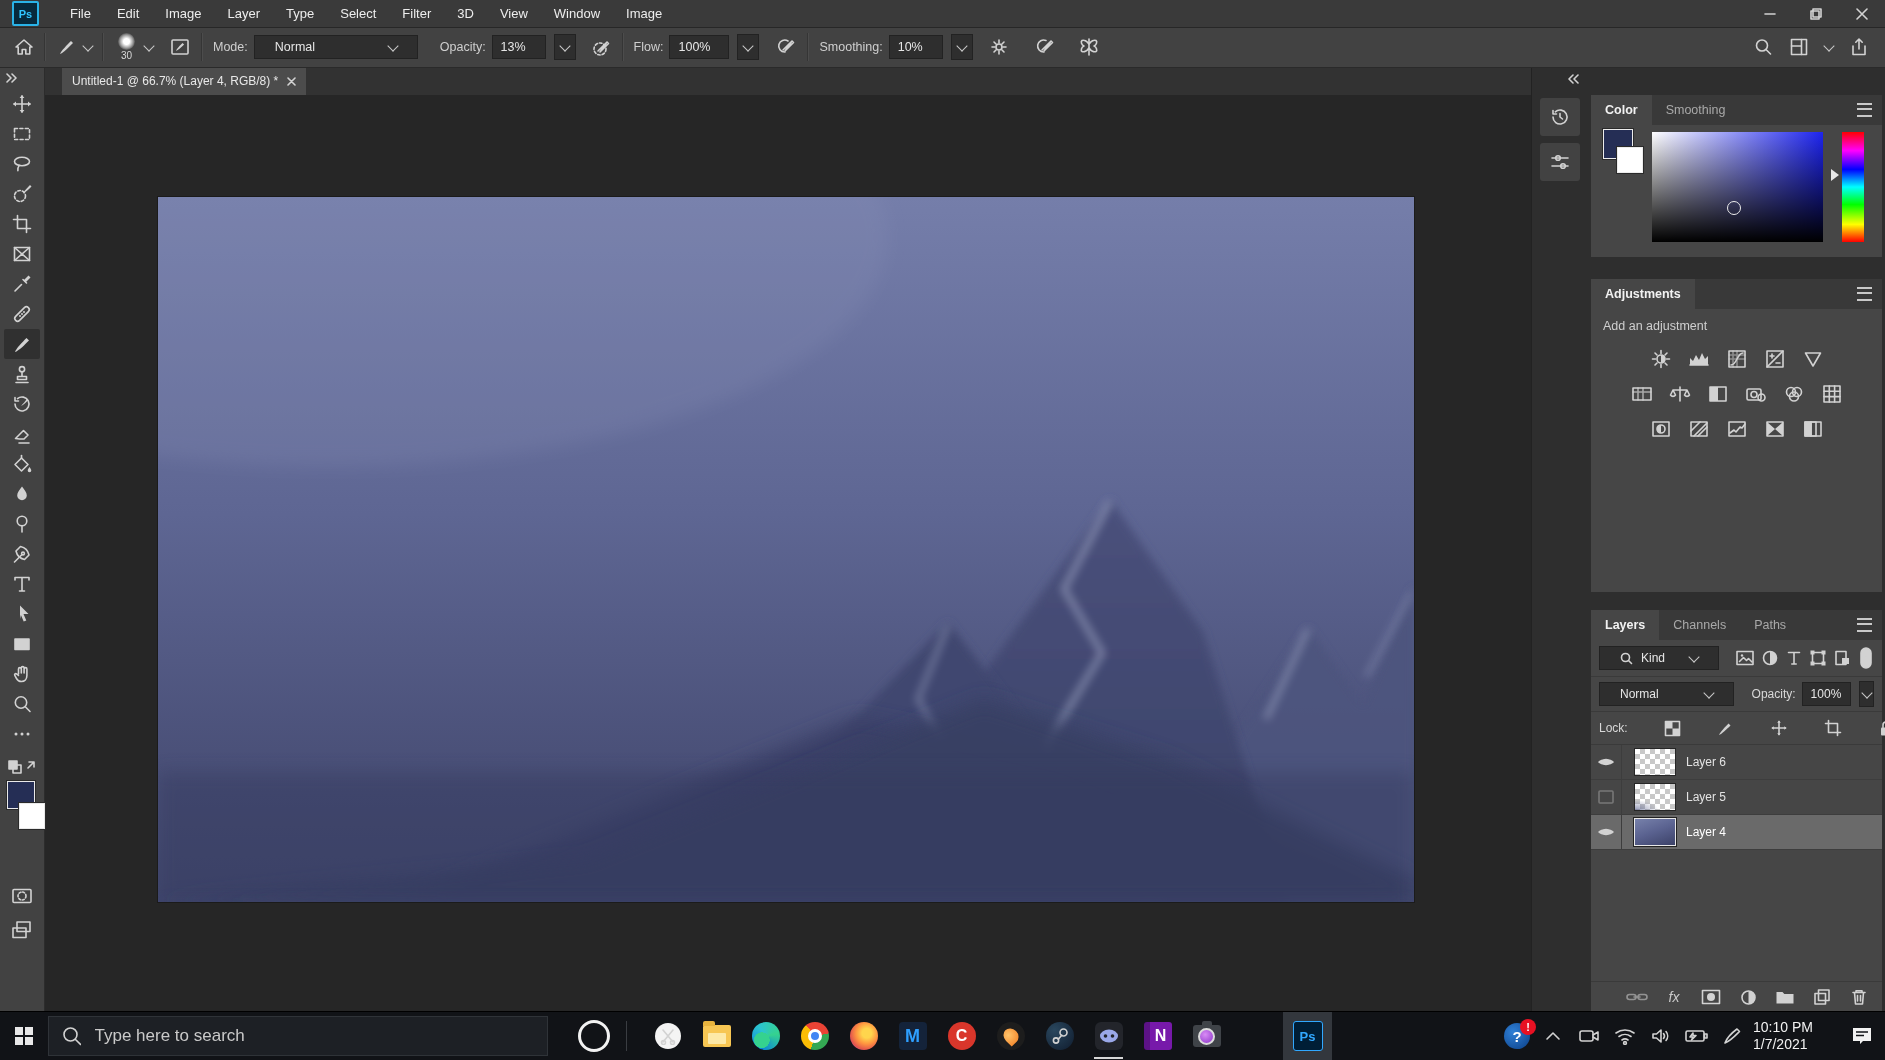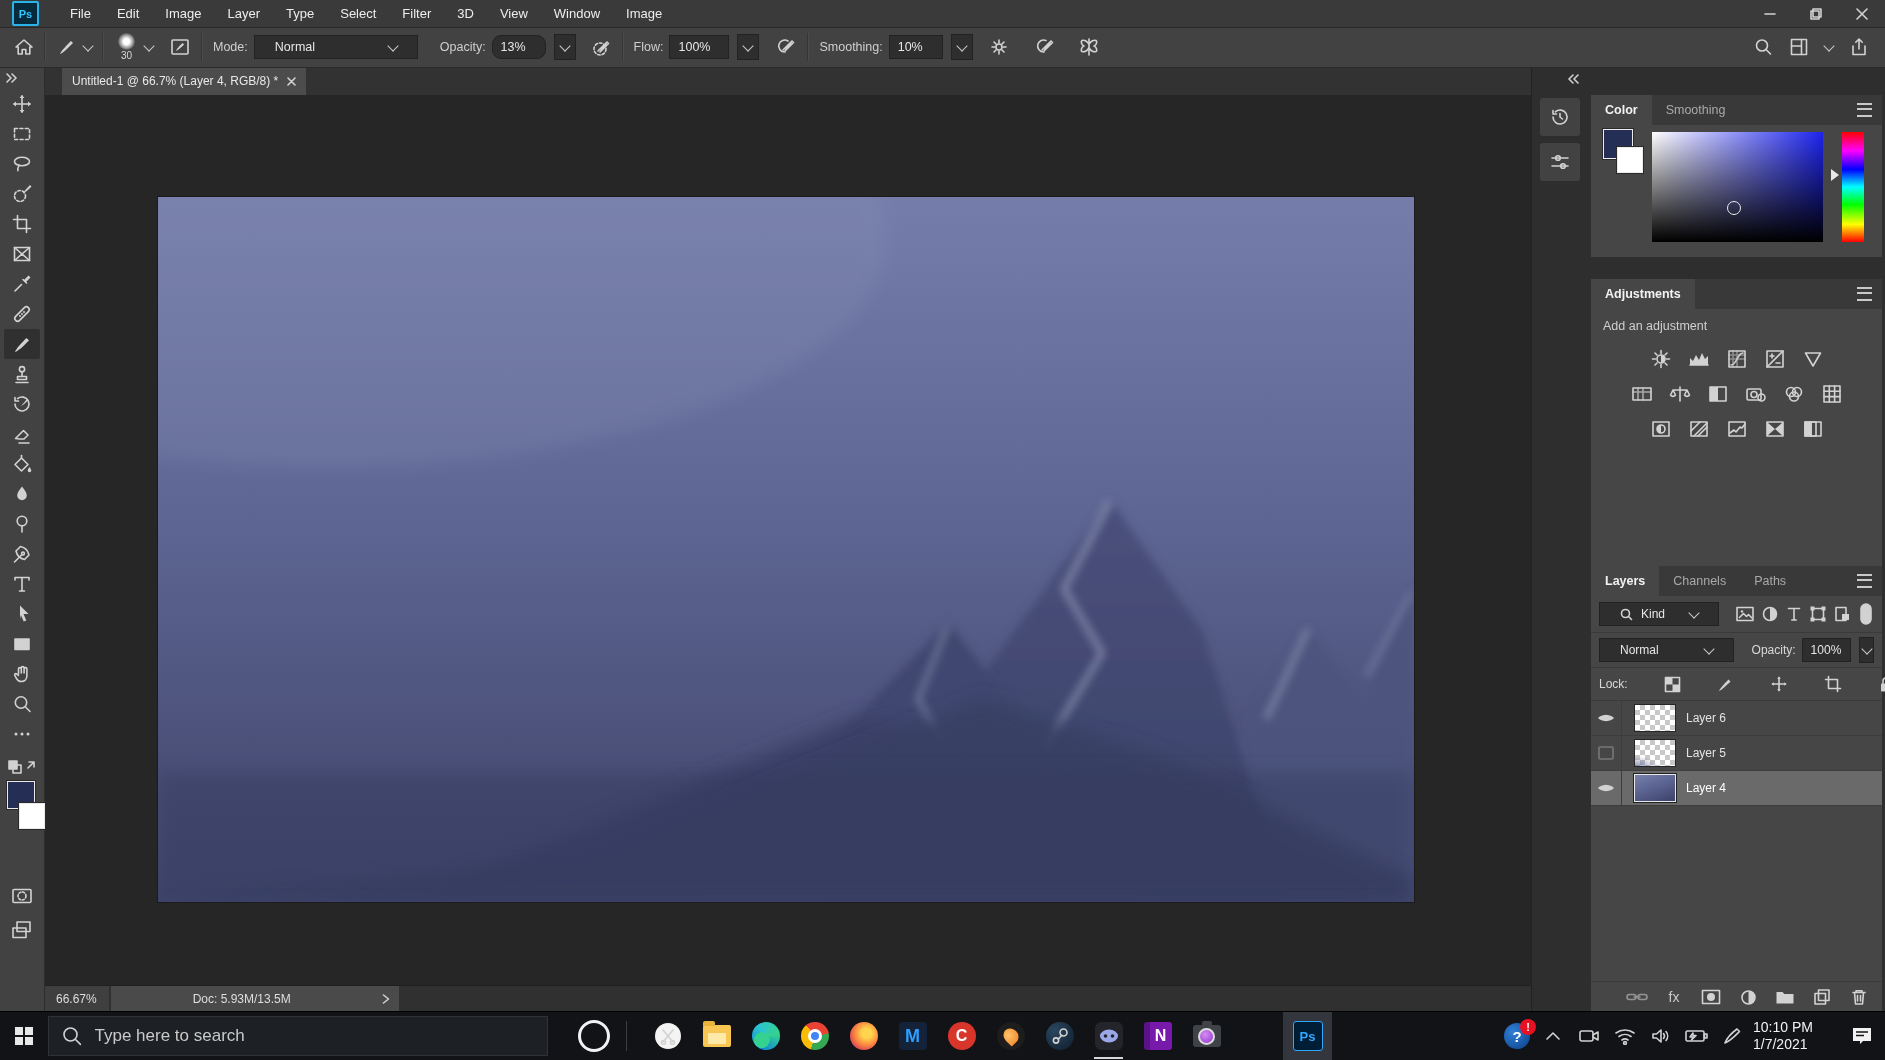--- a/index.html
+++ b/index.html
@@ -72,21 +72,21 @@
   .sat-cursor{position:absolute;left:48%;top:69%;width:12px;height:12px;border:1.5px solid #ececec;border-radius:50%;transform:translate(-50%,-50%);}
   .hue-strip{position:absolute;left:251px;top:37px;width:22px;height:110px;
       background:linear-gradient(to bottom,#f00 0%,#f0f 17%,#00f 34%,#0ff 50%,#0f0 66%,#ff0 84%,#f00 100%);}
   .hue-arrow{position:absolute;left:240px;top:74px;width:0;height:0;border-top:6px solid transparent;border-bottom:6px solid transparent;border-left:8px solid #e8e8e8;}
   .cp-fg{position:absolute;left:12px;top:34px;width:28px;height:28px;background:#252e55;border:1px solid #ececec;outline:1px solid #2a2a2a;}
   .cp-bg{position:absolute;left:26px;top:52px;width:24px;height:24px;background:#fff;border:1px solid #ececec;outline:1px solid #2a2a2a;}
   #adjustments-panel{top:212px;height:313px;}
   .adj-title{padding:10px 12px 2px;font-size:12.5px;color:#cfcfcf;}
   .adj-row{display:flex;justify-content:center;gap:14px;margin-top:13px;}
   .adj-ic{width:24px;height:22px;display:flex;align-items:center;justify-content:center;}
-  #layers-panel{top:499px;bottom:0;}
+  #layers-panel{top:543px;bottom:0;}
   .lp-row{display:flex;align-items:center;padding:0 8px;gap:6px;font-size:12px;color:#d8d8d8;}
   .lp-filter{height:36px;border-bottom:1px solid #3a3a3a;}
   .lp-blend{height:34px;border-bottom:1px solid #3a3a3a;}
   .lp-lock{height:32px;border-bottom:1px solid #3a3a3a;gap:36px;}
   .kind-dd{width:104px;}
   .blend-dd{width:146px;}
   .pct-box{width:50px;justify-content:flex-start;}
   .lp-icbtn{width:22px;height:22px;display:flex;align-items:center;justify-content:center;}
   .layer-row{height:34px;display:flex;align-items:center;border-bottom:1px solid #3d3d3d;font-size:12px;color:#e3e3e3;}
   .layer-row.selected{background:#6a6a6a;color:#fff;}
@@ -209,21 +209,21 @@
   <div class="ob-sep"></div>
   <div class="ob-group">
     <span class="ob-label">Mode:</span>
     <div class="dd" style="width:122px;">
       <span>Normal</span>
       <div class="chev"></div>
     </div>
   </div>
   <div class="ob-group" style="margin-left:22px;">
     <span class="ob-label">Opacity:</span>
-    <div class="valbox" style="width:36px;border-radius:9px;">
+    <div class="valbox" style="width:36px;">
         <span>13%</span>
       </div>
     <div class="chevbtn">
         <div class="chev"></div>
       </div>
     <div class="icon-btn" style="margin-left:8px;">
       <svg class="ic" width="22" height="22">
           <circle cx="10" cy="13" r="6" stroke-dasharray="2.5 2"></circle>
           <path d="M8 15l9-9M17 6l1.5 1.5L10 16z"></path>
         </svg>
@@ -498,33 +498,20 @@
       <path d="M1254 395 L1208 480" stroke="#A5ADCB" stroke-width="4" fill="none" opacity="0.45" filter="url(#soft)"></path>
       <path d="M660 705 L952 302 L1045 435 L1130 705 Z" fill="url(#mgrad)" filter="url(#soft)"></path>
       <path d="M952 304 L906 392 L944 456 L880 562 L912 640" stroke="#B9C1DB" stroke-width="6" fill="none" opacity="0.5" filter="url(#soft)"></path>
       <path d="M520 705 L790 425 L1005 705 Z" fill="#41476F" filter="url(#soft)"></path>
       <path d="M790 428 L760 502 L788 552 L748 622" stroke="#B0B8D4" stroke-width="5" fill="none" opacity="0.45" filter="url(#soft)"></path>
       <path d="M0 705 L250 702 L700 520 L905 562 L1256 700 L1256 705 Z" fill="#3A4067" filter="url(#soft2)"></path>
       <path d="M0 705 L430 662 L825 502 L1010 562 L1256 682 L1256 705 Z" fill="#384064" opacity="0.9" filter="url(#soft2)"></path>
       <rect y="575" width="1256" height="130" fill="#353B5E" opacity="0.45" filter="url(#soft2)"></rect>
     </svg>
   </div>
-  <div class="statusbar">
-    <div class="zoom-cell">
-        <span>66.67%</span>
-      </div>
-    <div class="doc-cell">
-        <span>Doc: 5.93M/13.5M</span>
-      </div>
-    <div class="doc-arrow">
-      <svg class="ic" width="8" height="10">
-          <path d="M1.5 1l5 4-5 4"></path>
-        </svg>
-    </div>
-  </div>
 </div>
 
 <div class="mid-dock">
   <div class="dock-collapse">
     <svg class="ic" width="14" height="10">
         <path d="M7 1L3 5l4 4M12 1L8 5l4 4"></path>
       </svg>
   </div>
   <div class="dock-tile">
     <svg class="ic" width="24" height="24">
@@ -834,21 +821,21 @@
 
     <div class="lp-bottom">
       <div class="lp-icbtn">
           <svg class="ic" width="22" height="14" opacity="0.55">
             <rect x="1" y="4.5" width="9" height="5" rx="2.5"></rect>
             <rect x="12" y="4.5" width="9" height="5" rx="2.5"></rect>
             <path d="M8 7h6"></path>
           </svg>
         </div>
       <div class="lp-icbtn">
-          <span style="font-size:14px;color:#c9c9c9;">fx</span>
+          <span style="font-style:italic;font-size:14px;color:#c9c9c9;">fx</span>
         </div>
       <div class="lp-icbtn">
           <svg class="ic" width="20" height="16">
             <rect x="1.5" y="1.5" width="17" height="13"></rect>
             <circle class="f" cx="10" cy="8" r="4"></circle>
           </svg>
         </div>
       <div class="lp-icbtn">
           <svg class="ic" width="17" height="17">
             <circle cx="8.5" cy="8.5" r="6.5"></circle>

